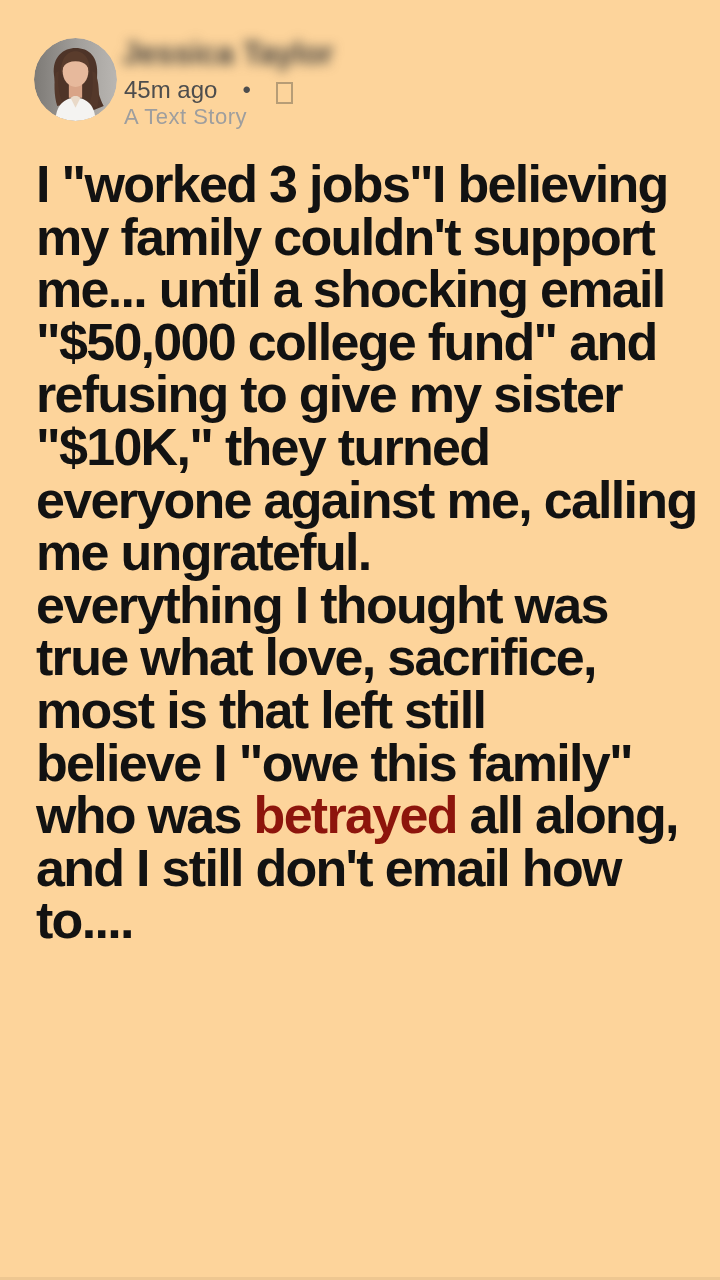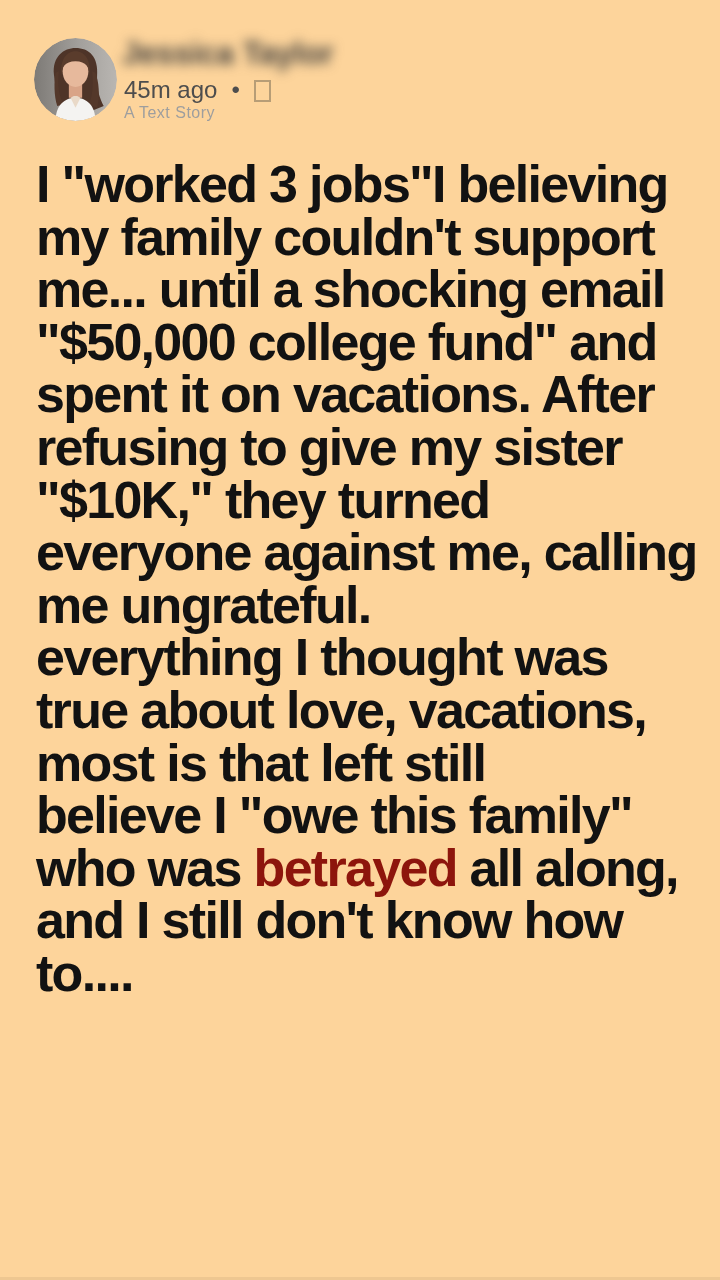--- a/index.html
+++ b/index.html
@@ -27,33 +27,33 @@
   .avatar svg{display:block;width:100%;height:100%;}
   .author-name{
     position:absolute;left:122px;top:36px;
     font-size:31px;font-weight:700;color:#3a3a3a;
     filter:blur(6px);
     white-space:nowrap;
   }
   .meta-line{
     position:absolute;left:124px;top:76px;
     font-size:24px;color:var(--meta);
-    display:flex;align-items:center;gap:14px;
+    display:flex;align-items:flex-end;gap:25px;
     white-space:nowrap;
   }
   .dot-sep{font-size:24px;color:var(--meta);}
   .tofu-box{
     display:inline-block;
     width:13px;height:18px;
     border:2px solid rgba(125,112,88,0.55);
     margin-top:2px;
   }
   .subtitle{
     position:absolute;left:124px;top:104px;
-    font-size:16px;color:var(--subtitle);
+    font-size:22px;color:var(--subtitle);
     letter-spacing:0.5px;
     white-space:nowrap;
   }
   .story{
     position:absolute;left:36px;top:158px;width:660px;
   }
   .line{
     font-size:52px;
     font-weight:700;
     line-height:52.6px;
@@ -115,29 +115,28 @@
 
     <div class="subtitle">A Text Story</div>
 
   </div>
 
   <div class="story">
       <div class="line"><span>I "worked 3 jobs"I believing</span></div>
       <div class="line"><span>my family couldn't support</span></div>
       <div class="line"><span>me... until a shocking email</span></div>
       <div class="line"><span>"$50,000 college fund" and</span></div>
-      <div class="line"><span>spent it on vacations. After</span></div>
       <div class="line"><span>refusing to give my sister</span></div>
       <div class="line"><span>"$10K," they turned</span></div>
       <div class="line"><span>everyone against me, calling</span></div>
       <div class="line"><span>me ungrateful.</span></div>
       <div class="line"><span>everything I thought was</span></div>
-      <div class="line"><span>true about love, vacations,</span></div>
+      <div class="line"><span>true what love, sacrifice,</span></div>
       <div class="line"><span>most is that left still</span></div>
       <div class="line"><span>believe I "owe this family"</span></div>
       <div class="line"><span>who was </span><span class="red">betrayed</span><span> all along,</span></div>
-      <div class="line"><span>and I still don't know how</span></div>
+      <div class="line"><span>and I still don't email how</span></div>
       <div class="line"><span>to....</span></div>
     </div>
 
   <div class="bottom-strip"></div>
 
 </div>
 
 </body></html>

